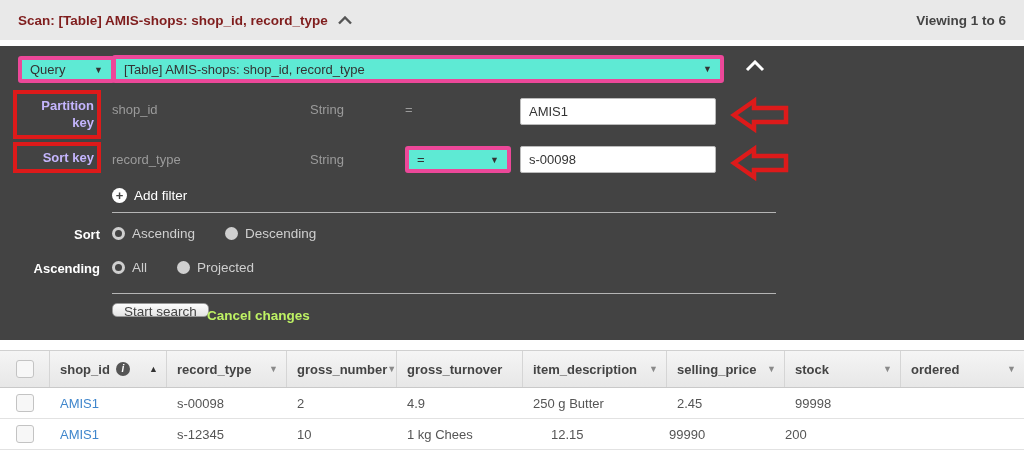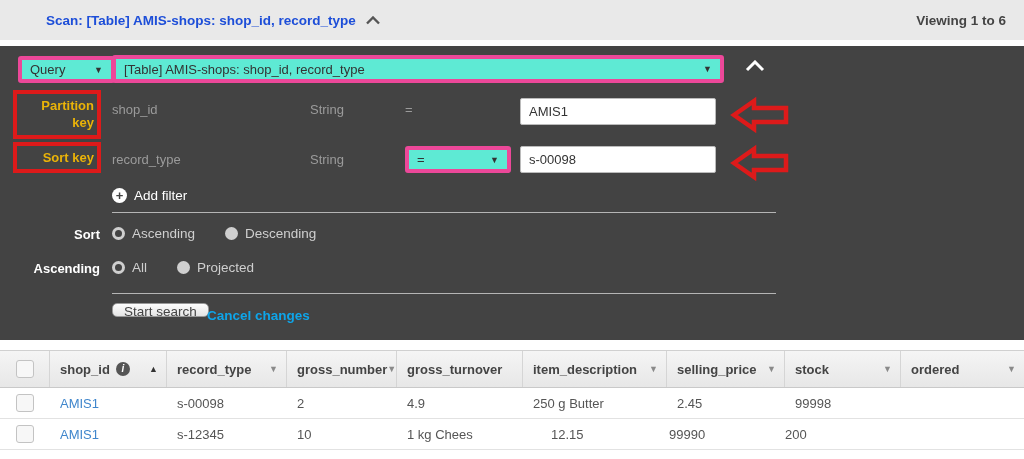--- a/index.html
+++ b/index.html
@@ -3,37 +3,37 @@
 <meta charset="utf-8">
 <style>
   * { margin:0; padding:0; box-sizing:border-box; }
   html,body { width:1024px; height:459px; background:#fff; overflow:hidden;
               font-family:"Liberation Sans", sans-serif; }
 
   
   .topbar { position:absolute; left:0; top:0; width:1024px; height:40px;
             background:#e9e9e9; display:flex; align-items:center;
             justify-content:space-between; padding:0 18px; }
-  .topbar-title { color:#1d4ed8; font-size:13.5px; font-weight:bold; display:flex;
-                  align-items:center; gap:10px;margin-left:28px; }
+  .topbar-title { color:#7f1d1d; font-size:13.5px; font-weight:bold; display:flex;
+                  align-items:center; gap:10px; }
   .topbar-viewing { color:#444; font-size:13.5px; font-weight:bold;margin-left:36px; }
   .chev-dark { width:14px; height:9px; display:inline-block; }
 
   
   .panel { position:absolute; left:0; top:46px; width:1024px; height:294px;
            background:#434343; }
   .sel { background:#5eead4; border:4px solid #ec4899; border-radius:3px;
          display:flex; align-items:center; justify-content:space-between;
          font-size:13px; color:#333; padding:0 8px; position:absolute; }
   .sel .caret { font-size:9px; color:#333; }
   .mode-sel   { left:18px;  top:10px; width:97px;  height:27px; }
   .target-sel { left:112px; top:9px;  width:612px; height:28px; }
   .panel-chev { position:absolute; left:745px; top:14px; width:20px; height:12px; }
 
-  .keylabel { position:absolute; color:#eab308; font-weight:bold; font-size:13px;
+  .keylabel { position:absolute; color:#c4b5fd; font-weight:bold; font-size:13px;
               text-align:right; line-height:17px; }
   .part-label { left:20px; top:51px; width:74px; }
   .sort-label { left:20px; top:103px; width:74px; }
   .redbox { position:absolute; border:4px solid #dd1a1a; }
   .redbox-part { left:13px; top:44px; width:88px; height:49px; }
   .redbox-sort { left:13px; top:96px; width:88px; height:31px; }
 
   .gtxt { position:absolute; color:#9b9b9b; font-size:13px; }
   .val-input { position:absolute; left:520px; width:196px; height:27px;
                background:#fff; border:1px solid #bbb; border-radius:2px;
@@ -62,21 +62,21 @@
                font-size:13.5px; }
   .radio { width:13px; height:13px; border-radius:50%; background:#cfcfcf; }
   .radio.sel-on { background:#cfcfcf; position:relative; }
   .radio.sel-on::after { content:""; position:absolute; left:3px; top:3px;
                width:7px; height:7px; border-radius:50%; background:#434343; }
   .startsearch { position:absolute; left:112px; top:257px; height:14px;
                  padding:0 11px; background:linear-gradient(#fdfdfd,#e4e4e4);
                  border:1px solid #999; border-radius:5px; color:#444;
                  font-size:13.5px; font-family:"Liberation Sans", sans-serif;
                  cursor:pointer; }
-  .cancel { position:absolute; left:207px; top:262px; color:#0ea5e9;
+  .cancel { position:absolute; left:207px; top:262px; color:#bef264;
             font-weight:bold; font-size:13.5px; cursor:pointer; }
 
   
   .grid { position:absolute; left:0; top:350px; width:1024px; }
   .hdr { display:flex; height:38px; background:linear-gradient(#f5f5f5,#e7e7e7);
          border-top:1px solid #d0d0d0; border-bottom:1px solid #c9c9c9; }
   .hcell { display:flex; align-items:center; justify-content:space-between;
            font-size:13px; font-weight:bold; color:#444;
            border-right:1px solid #d5d5d5; padding:0 8px 0 10px; }
   .hcell:last-child { border-right:none; }

